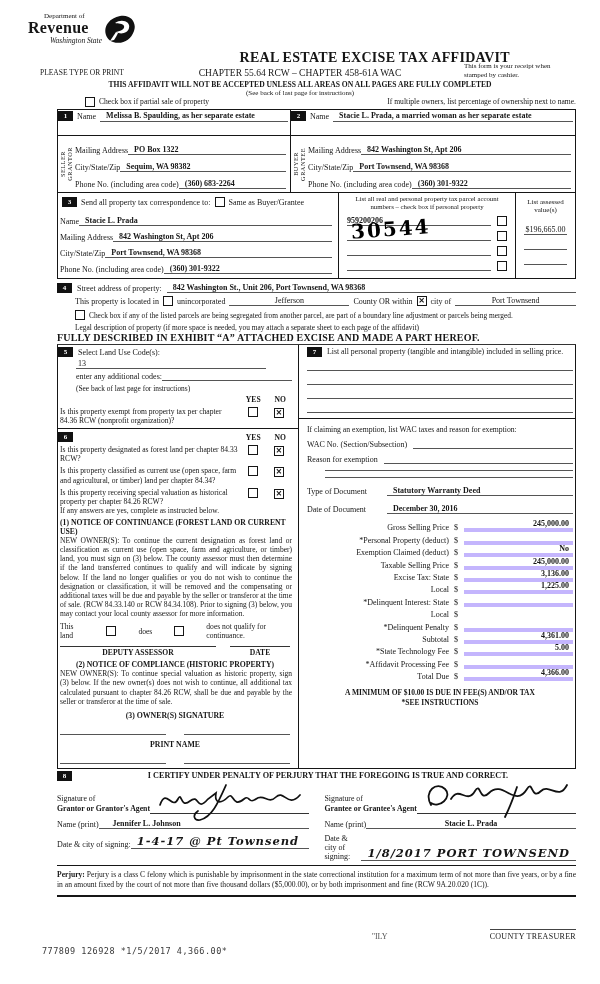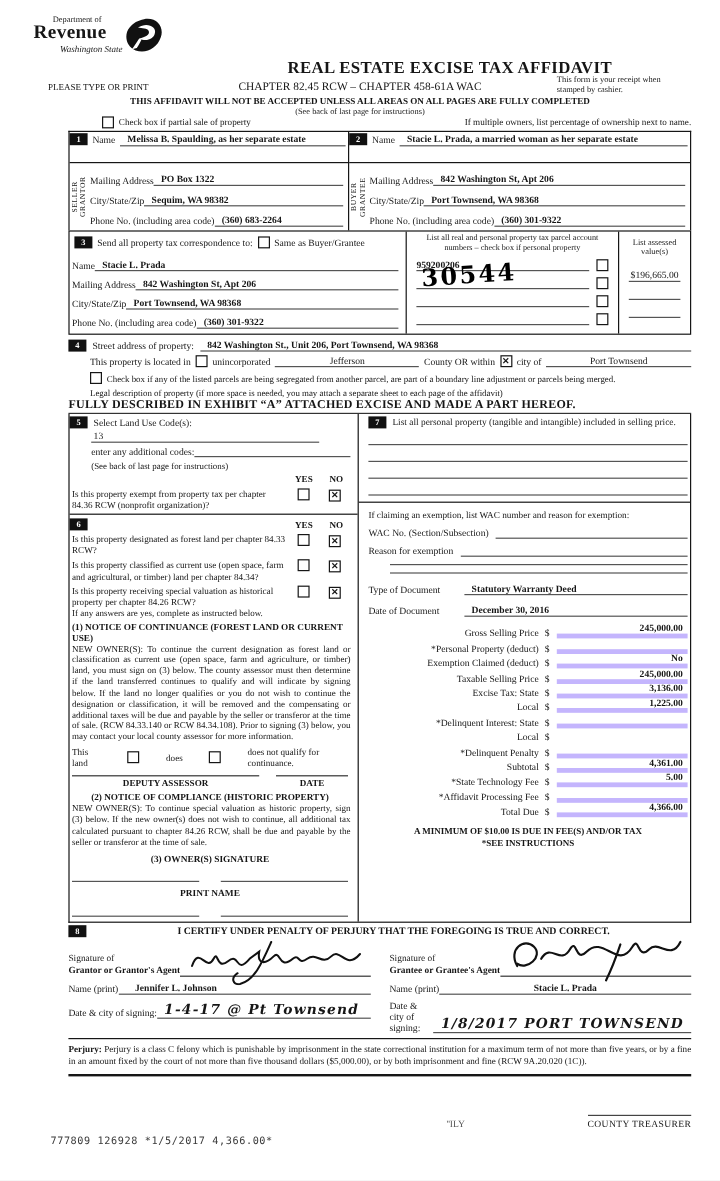--- a/index.html
+++ b/index.html
@@ -148,21 +148,21 @@
       <div class="logo-mark">
         <svg width="32" height="30" viewBox="0 0 32 30">
           <path d="M16 1 C27 -1 33 8 30 16 C27 25 18 30 9 27 C1 24 -1 14 4 8 C7 4 11 2 16 1 Z" fill="#111"></path>
           <path d="M11 8 C18 3 27 7 25 13 C24 18 17 20 12 17 C17 16 21 14 20 11 C19 8 14 9 11 8 Z" fill="#fff"></path>
           <path d="M12 17 C10 20 8 23 6 26 L10 25 C12 22 13 20 14 18 Z" fill="#fff"></path>
         </svg>
       </div>
     </div>
     <div class="title">REAL ESTATE EXCISE TAX AFFIDAVIT</div>
     <div class="ptp">PLEASE TYPE OR PRINT</div>
-    <div class="chapter">CHAPTER 82.45 RCW – CHAPTER 458-61A WAC</div>
+    <div class="chapter">CHAPTER 55.64 RCW – CHAPTER 458-61A WAC</div>
     <div class="receipt">This form is your receipt when stamped by cashier.</div>
     <div class="notice">THIS AFFIDAVIT WILL NOT BE ACCEPTED UNLESS ALL AREAS ON ALL PAGES ARE FULLY COMPLETED</div>
     <div class="seeback">(See back of last page for instructions)</div>
   </div>
 
   <div class="partial form">
     <span class="lft">
       <span class="cb"></span>
       <span>Check box if partial sale of property</span>
     </span>
@@ -391,21 +391,21 @@
 
         <div class="s7head">
           <span class="secno">7</span>
           <span class="txt">List all personal property (tangible and intangible) included in selling price.</span>
         </div>
         <div class="rline"></div>
         <div class="rline"></div>
         <div class="rline"></div>
         <div class="rline"></div>
         <div class="rdiv"></div>
-        <div class="exem">If claiming an exemption, list WAC number and reason for exemption:</div>
+        <div class="exem">If claiming an exemption, list WAC taxes and reason for exemption:</div>
         <div class="exrow">
             <span>WAC No. (Section/Subsection)</span>
             <span class="u"></span>
           </div>
         <div class="exrow">
             <span>Reason for exemption</span>
             <span class="u"></span>
           </div>
         <div class="exrow">
             <span class="u" style="margin-left:18px"></span>

